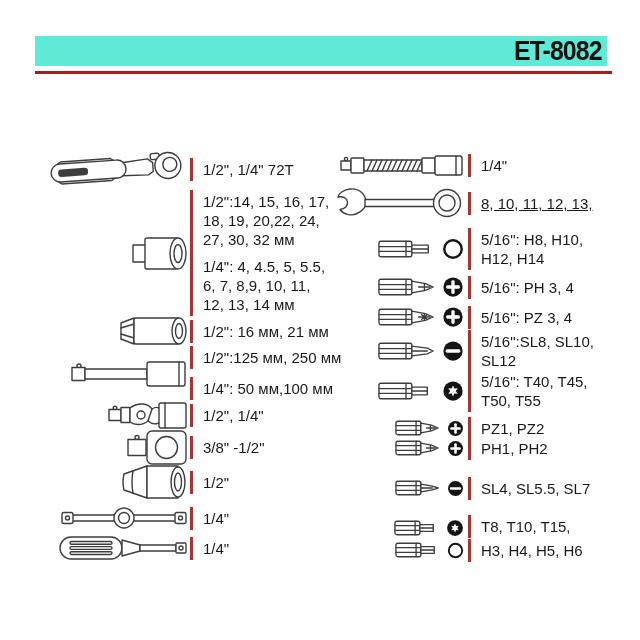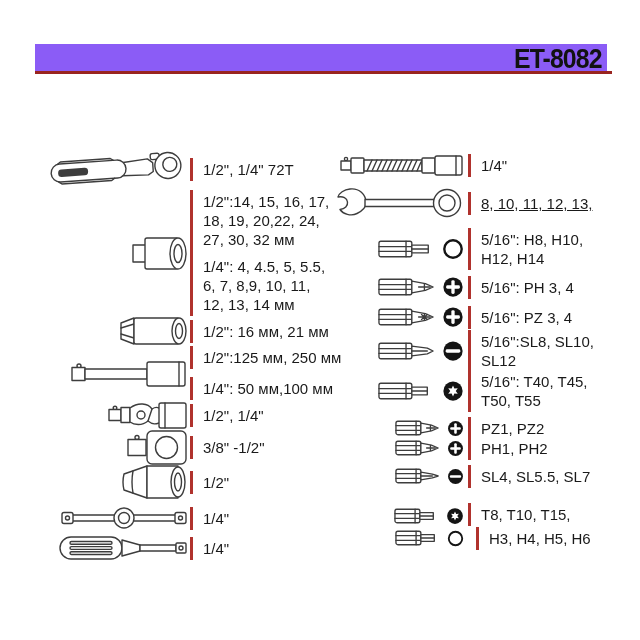--- a/index.html
+++ b/index.html
@@ -1,22 +1,22 @@
 <!DOCTYPE html>
 <html><head>
 <meta charset="utf-8">
 <style>
   html,body{margin:0;padding:0;}
   body{
     width:640px;height:640px;background:#ffffff;position:relative;overflow:hidden;
     font-family:"Liberation Sans","DejaVu Sans",sans-serif;color:#1a1a1a;
   }
   .header-bar{
-    position:absolute;left:35px;top:44px;width:572px;height:30px;
-    background:#8b5cf6;display:flex;align-items:center;justify-content:flex-end;
+    position:absolute;left:35px;top:36px;width:572px;height:30px;
+    background:#5eead4;display:flex;align-items:center;justify-content:flex-end;
   }
   .header-title{
     font-size:27px;font-weight:800;letter-spacing:-1px;color:#121212;
     padding-right:6px;transform:scaleX(.92);transform-origin:right center;
   }
   .header-underline{
     position:absolute;left:35px;top:71px;width:577px;height:3px;background:#992420;
   }
   .col{position:absolute;display:flex;flex-direction:column;}
   .col-left{left:42px;top:148px;width:290px;}
@@ -39,22 +39,22 @@
   
   .lr1{height:42px;} .lr2{height:126px;} .lr3{height:30px;}
   .lr4{height:50px;margin-top:2px;} .lr5{height:26px;margin-top:4px;}
   .lr6{height:30px;margin-top:4px;} .lr7{height:36px;margin-top:2px;}
   .lr8{height:24px;margin-top:6px;} .lr9{height:28px;margin-top:4px;}
   
   .rr1{height:26px;} .rr2{height:38px;margin-top:6px;text-decoration:underline;} .rr3{height:38px;margin-top:8px;}
   .rr4{height:22px;margin-top:8px;} .rr5{height:22px;margin-top:8px;}
   .rr6{height:38px;margin-top:4px;} .rr7{height:38px;margin-top:2px;}
   .rr8{height:20px;margin-top:8px;align-items:center;} .rr9{height:20px;margin-top:0;}
-  .rr10{height:20px;margin-top:8px;} .rr11{height:38px;margin-top:2px;align-items:flex-end;}
-  .rr12{height:20px;margin-top:2px;gap:8px;}
+  .rr10{height:20px;margin-top:20px;} .rr11{height:38px;margin-top:2px;align-items:flex-end;}
+  .rr12{height:20px;margin-top:2px;}
 </style>
 </head>
 <body>
 
 <div class="header-bar">
   <div class="header-title">ET-8082</div>
 </div>
 <div class="header-underline"></div>
 
 <div class="col col-left">

